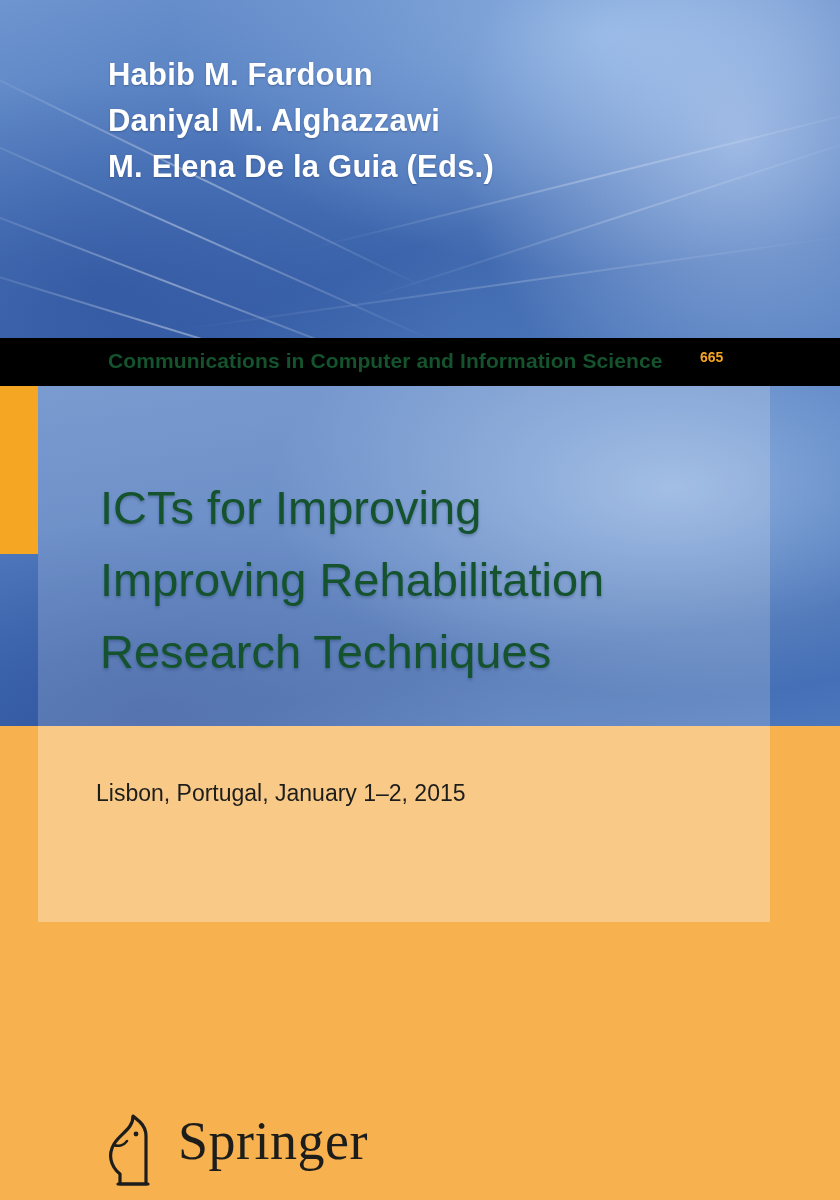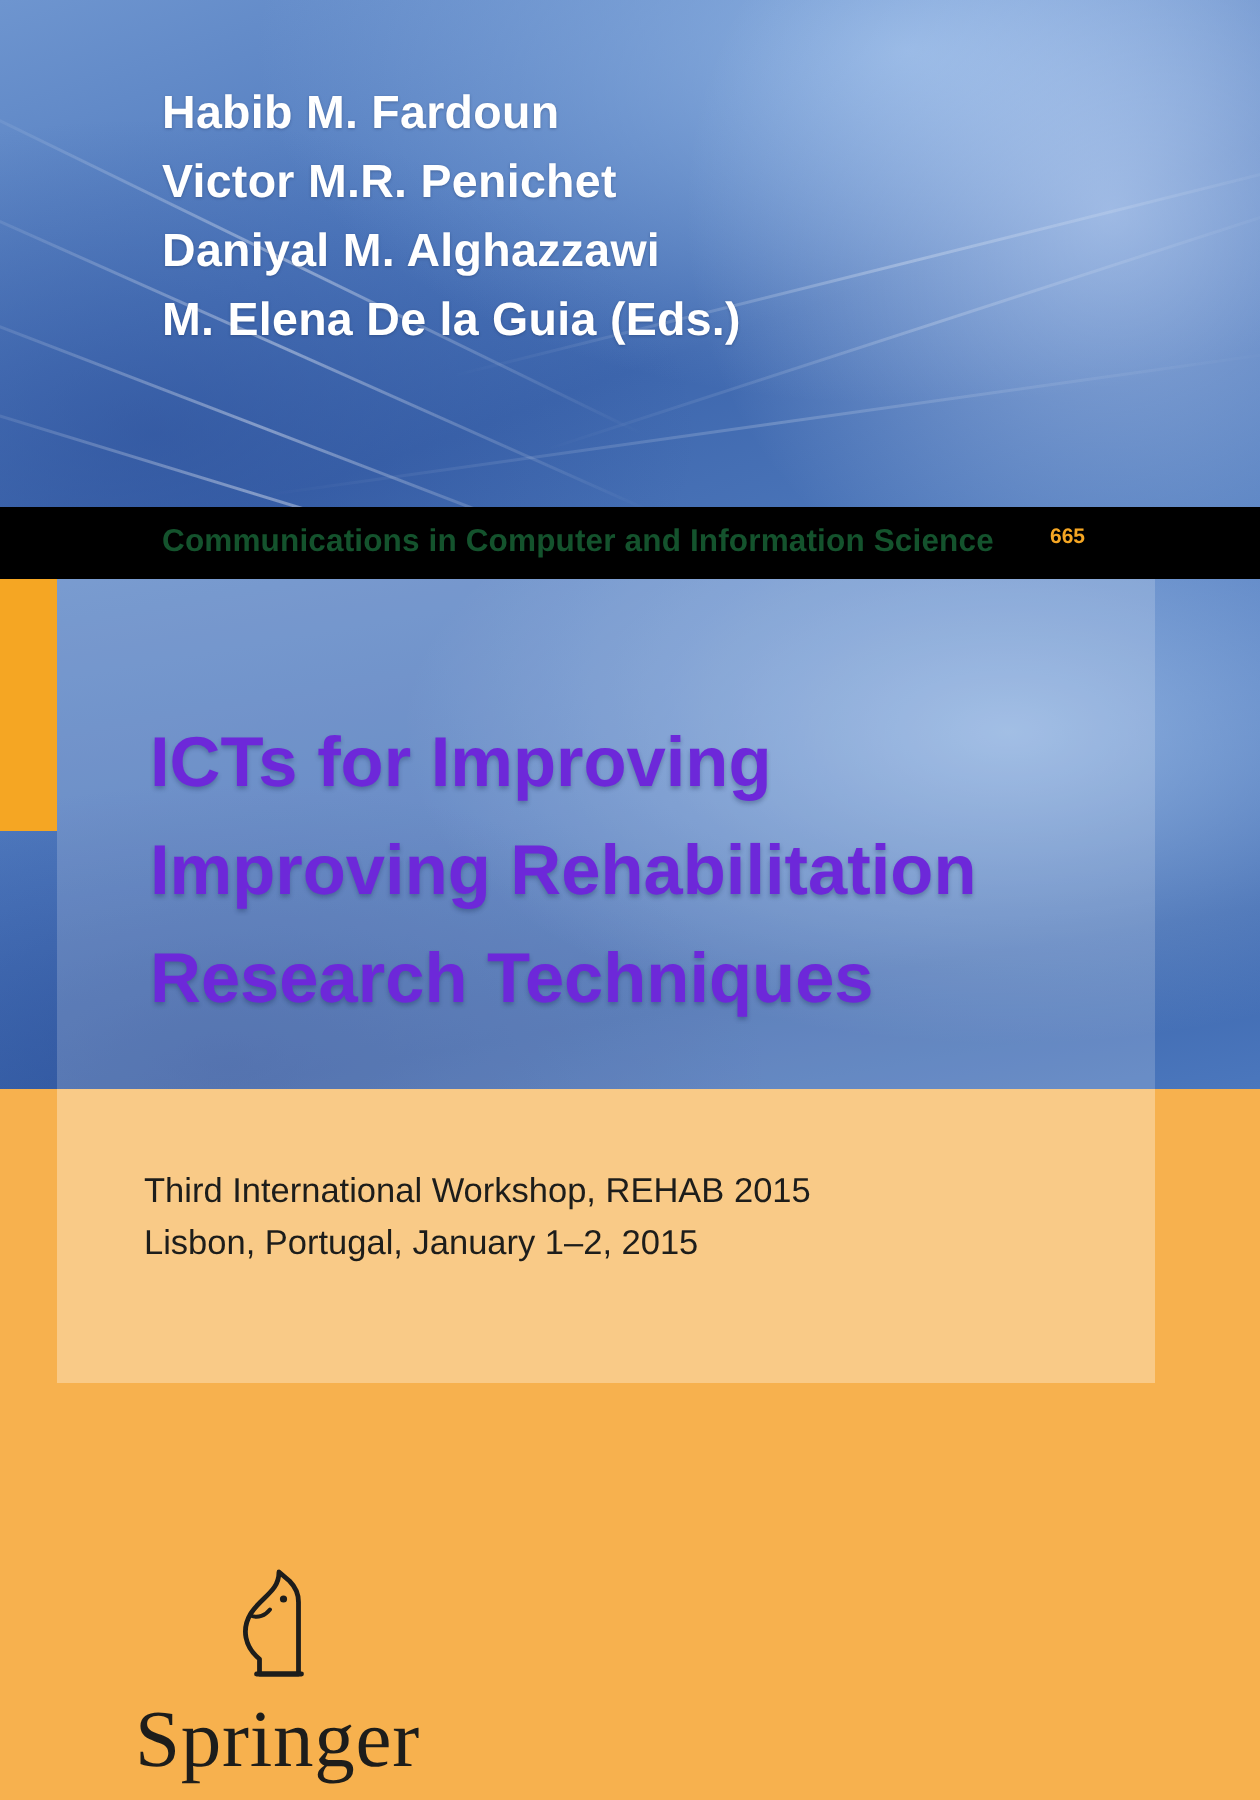--- a/index.html
+++ b/index.html
@@ -130,23 +130,23 @@
     width: 732px;
     height: 340px;
     background: rgba(255,255,255,0.18);
   }
 
   .book-title {
     position: absolute;
     left: 100px;
     top: 472px;
     width: 680px;
-    color: #6d28d9;
+    color: #14532d;
     font-size: 47px;
-    font-weight: bold;
+    font-weight: normal;
     line-height: 72px;
     text-shadow: 0 2px 3px rgba(20,40,80,0.30);
   }
   .book-title div { white-space: nowrap; }
 
   
   .orange-body {
     position: absolute;
     left: 0;
     top: 726px;
@@ -169,26 +169,25 @@
     width: 660px;
     color: #1d1d1b;
     font-size: 23px;
     line-height: 35px;
   }
   .subtitle div { white-space: nowrap; }
 
   
   .springer {
     position: absolute;
-    left: 90px;
+    left: 100px;
     bottom: 14px;
     display: flex;
-    align-items: center;
+    align-items: flex-start;
     gap: 14px;
-    flex-direction: column;
   }
   .springer-word {
     font-family: "Liberation Serif", serif;
     font-size: 54px;
     color: #1d1d1b;
     line-height: 1;
     letter-spacing: 0.5px;
   }
   .knight svg { display: block; }
 </style>
@@ -205,21 +204,20 @@
     <div class="streak" style="left:-60px; top:120px; width:540px; transform:rotate(24deg);"></div>
     <div class="streak" style="left:-70px; top:190px; width:520px; transform:rotate(21deg);"></div>
     <div class="streak" style="left:-60px; top:258px; width:480px; transform:rotate(17deg);"></div>
     <div class="streak" style="left:300px; top:250px; width:620px; transform:rotate(-14deg); opacity:0.7;"></div>
     <div class="streak" style="left:360px; top:300px; width:560px; transform:rotate(-18deg); opacity:0.55;"></div>
     <div class="streak" style="left:170px; top:330px; width:700px; transform:rotate(-8deg); opacity:0.5;"></div>
   </div>
 
   <div class="authors">
     <div>Habib M. Fardoun</div>
-    <div>Victor M.R. Penichet</div>
     <div>Daniyal M. Alghazzawi</div>
     <div>M. Elena De la Guia (Eds.)</div>
   </div>
 
   <div class="series-band"></div>
   <div class="series-title">Communications in Computer and Information Science</div>
   <div class="series-number">665</div>
 
   <div class="mid-photo">
     <div class="glow" style="left:420px; top:-110px; width:640px; height:520px;"></div>
@@ -233,21 +231,20 @@
   <div class="book-title">
     <div>ICTs for Improving</div>
     <div>Improving Rehabilitation</div>
     <div>Research Techniques</div>
   </div>
 
   <div class="orange-body"></div>
   <div class="subtitle-plate"></div>
 
   <div class="subtitle">
-    <div>Third International Workshop, REHAB 2015</div>
     <div>Lisbon, Portugal, January 1–2, 2015</div>
   </div>
 
   <div class="springer">
     <div class="knight">
       <svg width="64" height="72" viewBox="0 0 64 72">
         <path d="M20 70 L20 60 C10 52 8 40 14 30 C18 23 26 18 30 12 C32 9 33 5 33 2 L40 8 C44 12 46 17 46 22 L46 70 Z" fill="none" stroke="#1d1d1b" stroke-width="3.2" stroke-linejoin="round" stroke-linecap="round"></path>
         <path d="M14 31 C19 33 24 31 27 27" fill="none" stroke="#1d1d1b" stroke-width="2.6" stroke-linecap="round"></path>
         <circle cx="36" cy="20" r="2.4" fill="#1d1d1b"></circle>
         <path d="M18 70 L48 70" stroke="#1d1d1b" stroke-width="3.2" stroke-linecap="round"></path>

